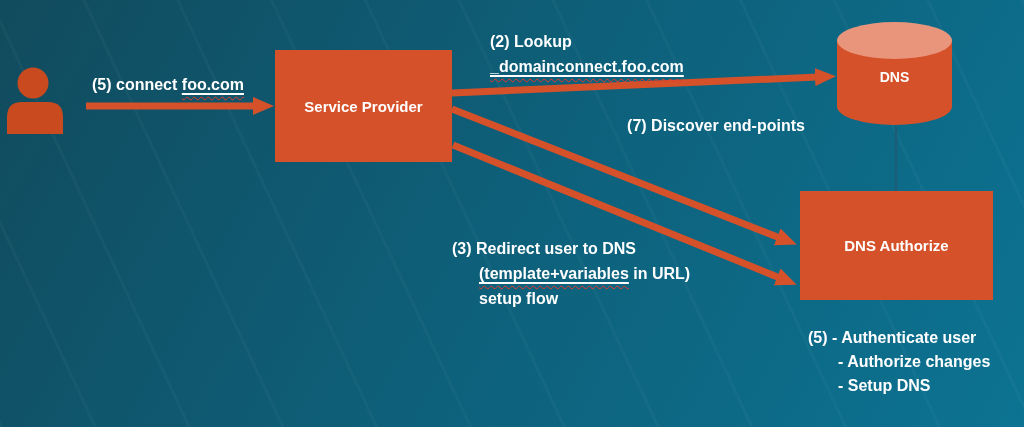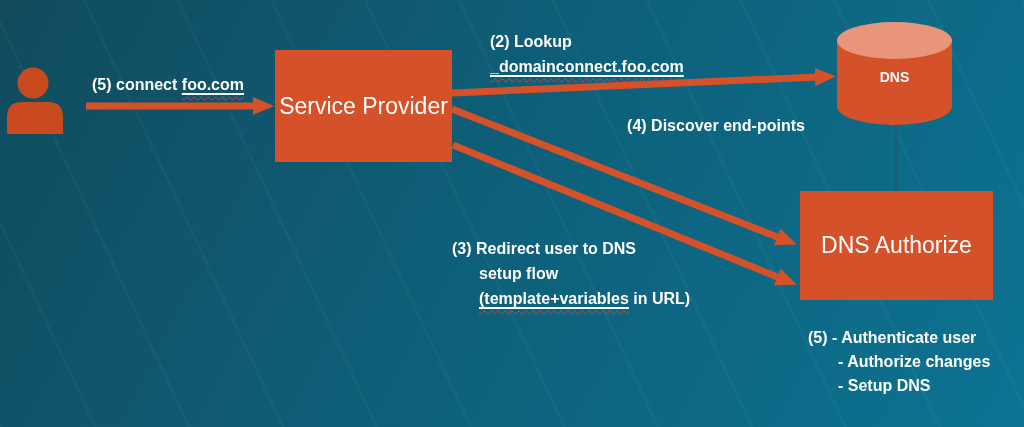--- a/index.html
+++ b/index.html
@@ -11,21 +11,21 @@
     background:
       repeating-linear-gradient(65deg, rgba(255,255,255,0.028) 0 3px, rgba(255,255,255,0) 3px 85px),
       linear-gradient(118deg,#114b5d 0%, #0e5f79 48%, #0c7392 100%);
   }
   .arrow-layer{position:absolute;left:0;top:0;width:1024px;height:427px;}
   .node{
     position:absolute;
     background:#d5512a;
     color:#fff;
     display:flex;align-items:center;justify-content:center;
-    font-weight:normal;font-size:23px;
+    font-weight:bold;font-size:15px;
     text-align:center;
   }
   .sp-box{left:275px;top:50px;width:177px;height:112px;}
   .dnsp-box{left:800px;top:191px;width:193px;height:109px;}
   .cyl{position:absolute;left:837px;top:22px;width:115px;height:103px;}
   .cyl-bottom{position:absolute;left:0;top:66px;width:115px;height:37px;border-radius:50%;background:#d5512a;}
   .cyl-mid{position:absolute;left:0;top:18px;width:115px;height:67px;background:#d5512a;}
   .cyl-top{position:absolute;left:0;top:0;width:115px;height:37px;border-radius:50%;background:#e9957c;}
   .cyl-label{position:absolute;left:0;top:47px;width:100%;text-align:center;color:#fff;font-weight:bold;font-size:14px;}
   .lbl{
@@ -94,27 +94,27 @@
   <div class="lbl lbl1">
     <span>(5) connect </span><span class="wavy"><span class="uline">foo.com</span></span>
   </div>
 
   <div class="lbl lbl2">
     <div>(2) Lookup</div>
     <div><span class="wavy"><span class="uline">_domainconnect.foo.com</span></span></div>
   </div>
 
   <div class="lbl lbl3">
-    <div>(4) Discover end-points</div>
+    <div>(7) Discover end-points</div>
   </div>
 
   <div class="lbl lbl4">
     <div>(3) Redirect user to DNS</div>
+    <div class="indent"><span class="wavy"><span class="uline">(template+variables</span></span><span> in URL)</span></div>
     <div class="indent">setup flow</div>
-    <div class="indent"><span class="wavy"><span class="uline">(template+variables</span></span><span> in URL)</span></div>
   </div>
 
   <div class="lbl lbl5">
     <div>(5) - Authenticate user</div>
     <div class="indent">- Authorize changes</div>
     <div class="indent">- Setup DNS</div>
   </div>
 
 </div>
 

